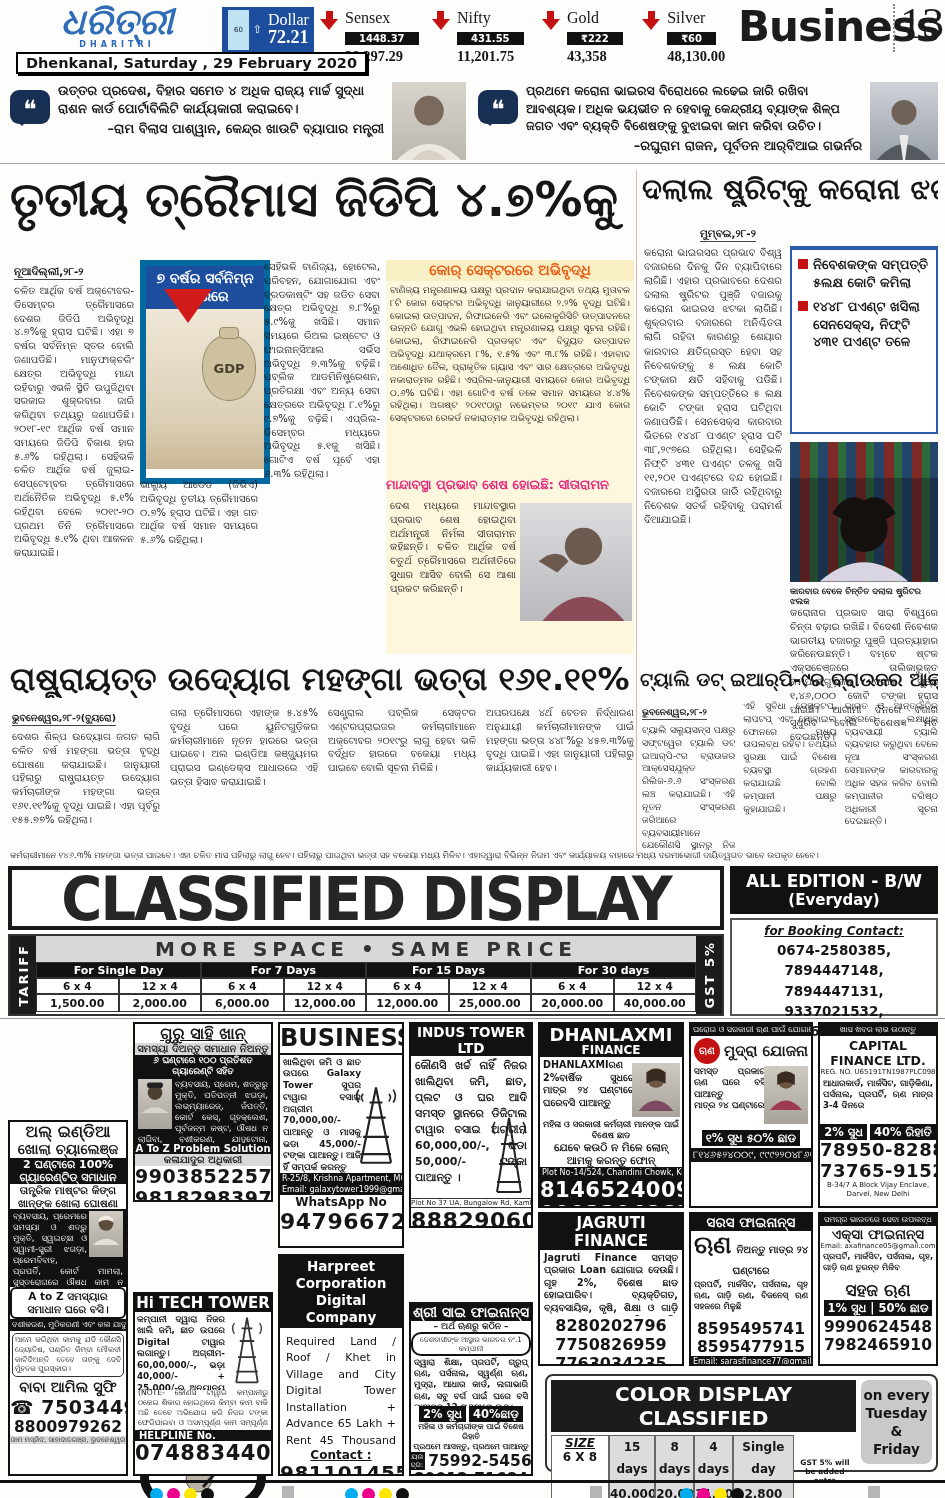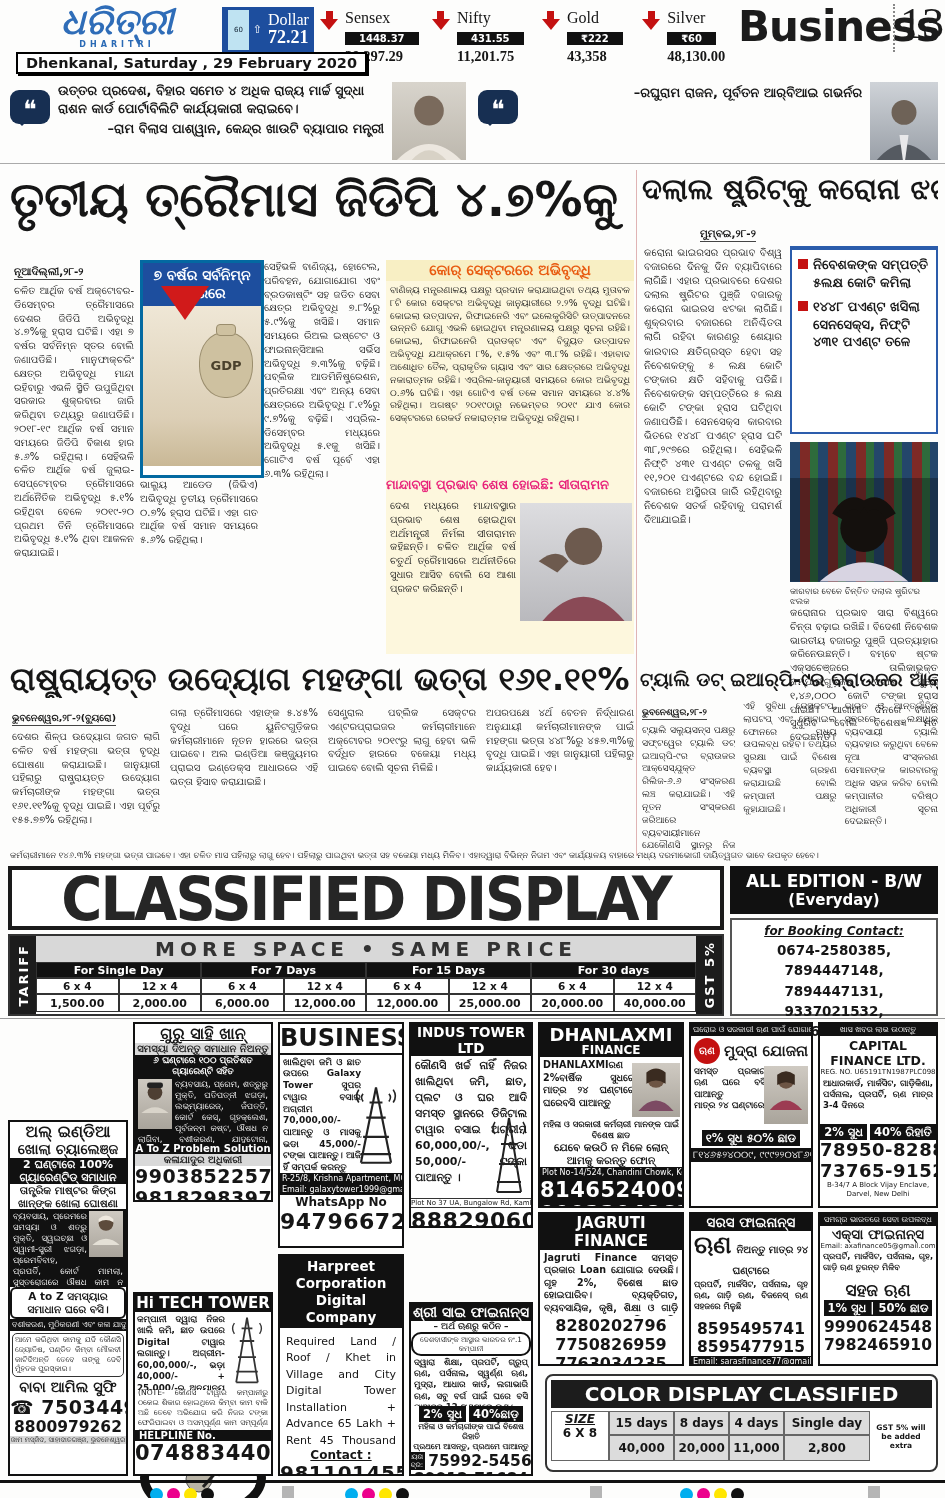--- a/index.html
+++ b/index.html
@@ -43,37 +43,37 @@
   .photo svg{position:absolute;bottom:0;left:0;width:100%;}
 
   
   .headline-xl{font-size:48px;font-weight:bold;white-space:nowrap;line-height:1.15;}
   .headline-l{font-size:29px;font-weight:bold;white-space:nowrap;}
   .headline-m{font-size:32px;font-weight:bold;white-space:nowrap;}
   .headline-s{font-size:19px;font-weight:bold;white-space:nowrap;}
   .dateline{font-size:10.5px;font-weight:bold;border-bottom:1px solid #444;display:inline-block;padding-bottom:1px;margin-bottom:4px;}
   .bodycol{font-size:10px;line-height:1.38;text-align:justify;overflow:hidden;word-break:break-word;}
   .vline{width:1px;background:#e0b4b4;}
-  .gdp-graphic{border:3px solid #0369a1;background:#fff;}
+  .gdp-graphic{border:6px solid #0369a1;background:#fff;}
   .gdp-title{background:#1d4e9e;color:#fff;font-weight:bold;font-size:14px;text-align:center;padding:4px 2px;line-height:1.25;}
   .gdp-scene{position:relative;height:160px;background:linear-gradient(180deg,#efe7d6,#dcCfb6 70%,#c9b896);}
   .gdp-arrow{position:absolute;left:18px;top:14px;}
   .gdp-arrow .stem{width:16px;height:70px;background:#d11a1a;margin:0 auto;}
   .gdp-arrow .tri{width:0;height:0;border-left:24px solid transparent;border-right:24px solid transparent;border-top:34px solid #d11a1a;}
   .gdp-bag{position:absolute;right:8px;top:26px;width:52px;height:64px;background:#cec1a0;border-radius:46% 46% 48% 48%;
            border:1px solid #9a8d6d;display:flex;align-items:center;justify-content:center;font-weight:bold;color:#4a412c;font-size:13px;}
   .gdp-bag::before{content:"";position:absolute;top:-9px;left:50%;transform:translateX(-50%);width:18px;height:10px;background:#cec1a0;border:1px solid #9a8d6d;border-radius:4px;}
   .subpanel{background:#fdf7dd;}
   .sub1-title{background:#f8efc4;color:#e85a10;font-size:14.5px;font-weight:bold;text-align:center;padding:2px 0;}
   .sub2-title{color:#e8217a;font-size:13px;font-weight:bold;text-align:left;padding:2px 0;}
   .bulletbox{border:2px solid #2b5cab;border-top-width:4px;background:#fff;padding:6px 6px;box-sizing:border-box;}
   .bullet-item{display:flex;gap:5px;font-size:13px;font-weight:bold;line-height:1.35;margin-bottom:7px;}
   .bullet-sq{flex:0 0 10px;width:10px;height:10px;background:#c41111;margin-top:3px;}
   .stock-photo{background:#1b2431 repeating-linear-gradient(90deg,#24466b 0 10px,#7e2a26 10px 20px,#2e6b3c 20px 28px);position:relative;overflow:hidden;}
-  .caption{font-size:8.5px;font-weight:normal;line-height:1.2;}
+  .caption{font-size:8.5px;font-weight:bold;line-height:1.2;}
   .strip{font-size:8.5px;white-space:nowrap;overflow:hidden;color:#222;}
 
   
   .cd-box{border:4px solid #1a1a1a;background:#fff;display:flex;align-items:center;justify-content:center;box-sizing:border-box;}
   .cd-title{font-size:56px;font-weight:bold;letter-spacing:-2px;transform:scaleY(1.08);color:#262626;white-space:nowrap;}
   .alled{display:flex;flex-direction:column;align-items:center;justify-content:center;font-weight:bold;box-sizing:border-box;}
   .alled .l1{font-size:17px;} .alled .l2{font-size:15px;}
   .booking{border:2px solid #555;box-sizing:border-box;text-align:center;padding:4px 2px;background:#fff;}
   .booking .bl{font-size:12px;font-weight:bold;font-style:italic;text-decoration:underline;margin-bottom:2px;}
   .booking .bn{font-size:13.5px;font-weight:bold;line-height:1.5;}
@@ -196,20 +196,21 @@
           <circle cx="30" cy="20" r="12" fill="#7a6a5c"></circle>
           <path d="M4 60 Q30 34 56 60 Z" fill="#ece7df"></path>
           <path d="M16 60 Q30 44 44 60 Z" fill="#d8d2c6"></path>
         </svg>
     </span>
   </div>
 
   <div class="ab qbox" style="left:478px;top:82px;width:460px;height:78px;">
     <span class="qicon">❝</span>
     <span style="flex:1;">
+      <div class="qtext" style="font-size:12.5px;">ପ୍ରଥମେ କରୋନା ଭାଇରସ ବିରୋଧରେ ଲଢେଇ ଜାରି ରଖିବା ଆବଶ୍ୟକ। ଅଧିକ ଭୟଭୀତ ନ ହେବାକୁ କେନ୍ଦ୍ରୀୟ ବ୍ୟାଙ୍କ ଶିଳ୍ପ ଜଗତ ଏବଂ ବ୍ୟକ୍ତି ବିଶେଷଙ୍କୁ ବୁଝାଇବା କାମ କରିବା ଉଚିତ।</div>
       <div class="qattr">–ରଘୁରାମ ରାଜନ, ପୂର୍ବତନ ଆର୍‌ବିଆଇ ଗଭର୍ନର</div>
     </span>
     <span class="photo" style="width:68px;height:78px;background:linear-gradient(180deg,#cfd3d8,#9aa0a8);">
       <svg viewBox="0 0 60 60">
           <circle cx="30" cy="18" r="11" fill="#6e6257"></circle>
           <path d="M6 60 Q30 32 54 60 Z" fill="#555a61"></path>
           <path d="M26 38 L34 38 L31 60 L29 60 Z" fill="#e8e8ea"></path>
         </svg>
     </span>
   </div>
@@ -616,20 +617,28 @@
             <div style="display:flex;">
               <div class="ccell" style="width:25%;font-size:12px;line-height:24px;">40,000</div>
               <div class="ccell" style="width:21%;font-size:12px;line-height:24px;">20,000</div>
               <div class="ccell" style="width:21%;font-size:12px;line-height:24px;">11,000</div>
               <div class="ccell" style="width:33%;font-size:12px;line-height:24px;">2,800</div>
             </div>
           </div>
           <div class="ctr" style="width:62px;font-size:7.5px;font-weight:bold;display:flex;align-items:center;">GST 5% will be added extra</div>
         </div>
       </div>
+      <div class="sched" style="width:82px;height:84px;">
+        <span>
+          <span>on every</span><br>
+          <span>Tuesday</span><br>
+          <span>&amp;</span><br>
+          <span>Friday</span>
+        </span>
+      </div>
     </div>
   </div>
 
   <div class="ab regline" style="left:0;top:1480px;width:945px;height:3px;"></div>
   <div class="ab" style="left:150px;top:1486px;">
     <span class="reg-dot" style="background: rgb(0, 174, 239);"></span><span class="reg-dot" style="background: rgb(236, 0, 140);"></span><span class="reg-dot" style="background: rgb(255, 230, 0);"></span><span class="reg-dot" style="background: rgb(17, 17, 17);"></span>
   </div>
   <div class="ab" style="left:345px;top:1486px;">
     <span class="reg-dot" style="background: rgb(0, 174, 239);"></span><span class="reg-dot" style="background: rgb(236, 0, 140);"></span><span class="reg-dot" style="background: rgb(255, 230, 0);"></span><span class="reg-dot" style="background: rgb(17, 17, 17);"></span>
   </div>

